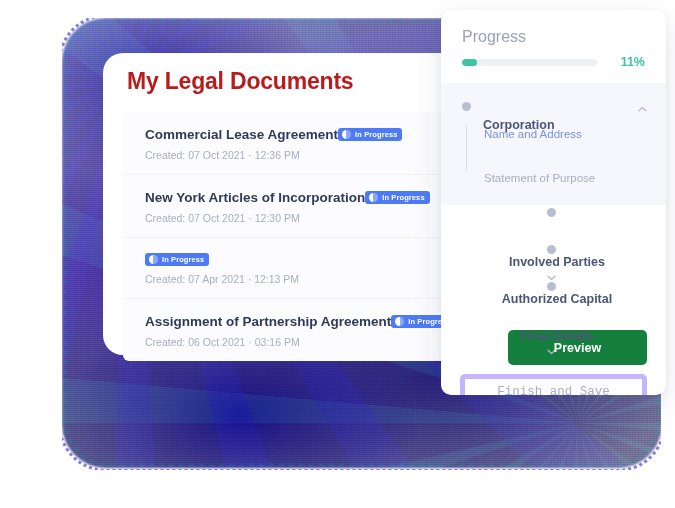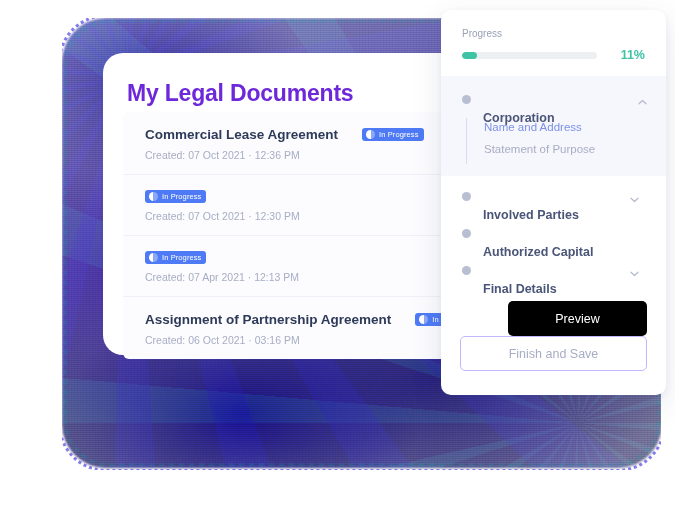--- a/index.html
+++ b/index.html
@@ -85,63 +85,62 @@
     left:103px; top:53px;
     width:370px; height:302px;
     background:#ffffff;
     border-radius:20px;
   }
   .doc-title {
     position:absolute;
     left:24px; top:15px;
     font-size:23px;
     font-weight:bold;
-    color:#6d28d9;
+    color:#b91c1c;
     letter-spacing:-0.2px;
-    margin-top:12px;
   }
 
   .doc-list {
     position:absolute;
     left:20px; top:59px;
     width:350px;
     background:#fcfcfe;
     border-radius:6px;
     overflow:hidden;
   }
   .doc-row {
     position:relative;
     padding:15px 0 13px 22px;
     border-bottom:1px solid #f0f1f8;
   }
   .doc-row:last-child { border-bottom:none; }
 
   .doc-row-head {
     display:flex;
     align-items:center;
-    gap:24px;
+    gap:0;
   }
   .doc-name {
     font-size:13.5px;
     font-weight:bold;
     color:#2e3a59;
     white-space:nowrap;
   }
   .badge {
     display:inline-flex;
     align-items:center;
     gap:4px;
     background:#4e7bf5;
     border-radius:3px;
     padding:2px 5px 2px 4px;
     white-space:nowrap;
   }
   .badge-label {
     font-size:7.5px;
-    font-weight:normal;
+    font-weight:bold;
     color:#ffffff;
     letter-spacing:0.1px;
   }
   .badge-icon {
     width:9px; height:9px;
     border-radius:50%;
     background:
       linear-gradient(90deg, #ffffff 0 50%, rgba(255,255,255,0.35) 50% 100%);
     flex:0 0 auto;
   }
@@ -157,21 +156,21 @@
     left:441px; top:10px;
     width:225px; height:385px;
     background:#ffffff;
     border-radius:10px;
     box-shadow:0 10px 30px rgba(60,70,120,0.13), 0 2px 6px rgba(60,70,120,0.07);
     overflow:hidden;
   }
 
   .progress-block { padding:18px 21px 14px 21px; }
   .progress-label {
-    font-size:10px;
+    font-size:16px;
     color:#9aa1b8;
     margin-bottom:9px;
   }
   .progress-row { display:flex; align-items:center; gap:24px; }
   .progress-track {
     position:relative;
     flex:1;
     height:7px;
     border-radius:4px;
     background:#ecf0f2;
@@ -226,49 +225,52 @@
     position:absolute;
     left:25px; top:2px;
     width:1px; height:46px;
     background:#d7dcef;
   }
   .sub-item {
     padding:5px 0 5px 18px;
     font-size:11.5px;
   }
   .sub-item.sel  { color:#7b91e8; }
-  .sub-item.dim  { color:#a8aec3; }
+  .sub-item.dim  { color:#a8aec3;margin-top:22px; }
 
   .sec-plain {
     display:flex;
     align-items:center;
     padding:0 26px 0 21px;
     height:34px;
     margin-top:3px;
+    flex-direction:column;
   }
 
   .btn-block { padding:14px 19px 0 19px; }
   .btn {
     display:flex;
     align-items:center;
     justify-content:center;
     height:35px;
     border-radius:5px;
     font-size:12.5px;
   }
   .btn-primary {
-    background:#000000;
+    background:#15803d;
     color:#ffffff;
-    font-weight:normal;
+    font-weight:bold;
     margin-left:48px;
   }
   .btn-ghost {
+    margin-top:9px;
     background:#ffffff;
-    border:1px solid #c4b5fd;
+    border:5px solid #c4b5fd;
     color:#a7adc4;
+    font-family:Liberation Mono, monospace;
   }
 </style>
 </head>
 <body>
 
 <div id="stage">
 
   <div class="glow-wrap">
     <div class="glow"></div>
     <div class="speckle"></div>
@@ -294,20 +296,21 @@
           <span class="badge">
             <span class="badge-icon"></span>
             <span class="badge-label">In Progress</span>
           </span>
         </div>
         <div class="doc-meta">Created: 07 Oct 2021 · 12:36 PM</div>
       </div>
 
       <div class="doc-row">
         <div class="doc-row-head">
+          <span class="doc-name">New York Articles of Incorporation</span>
           <span class="badge">
             <span class="badge-icon"></span>
             <span class="badge-label">In Progress</span>
           </span>
         </div>
         <div class="doc-meta">Created: 07 Oct 2021 · 12:30 PM</div>
       </div>
 
       <div class="doc-row">
         <div class="doc-row-head">

